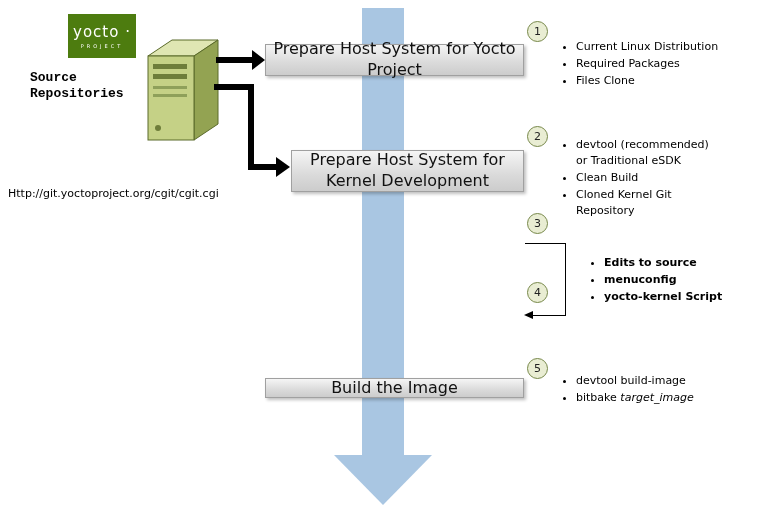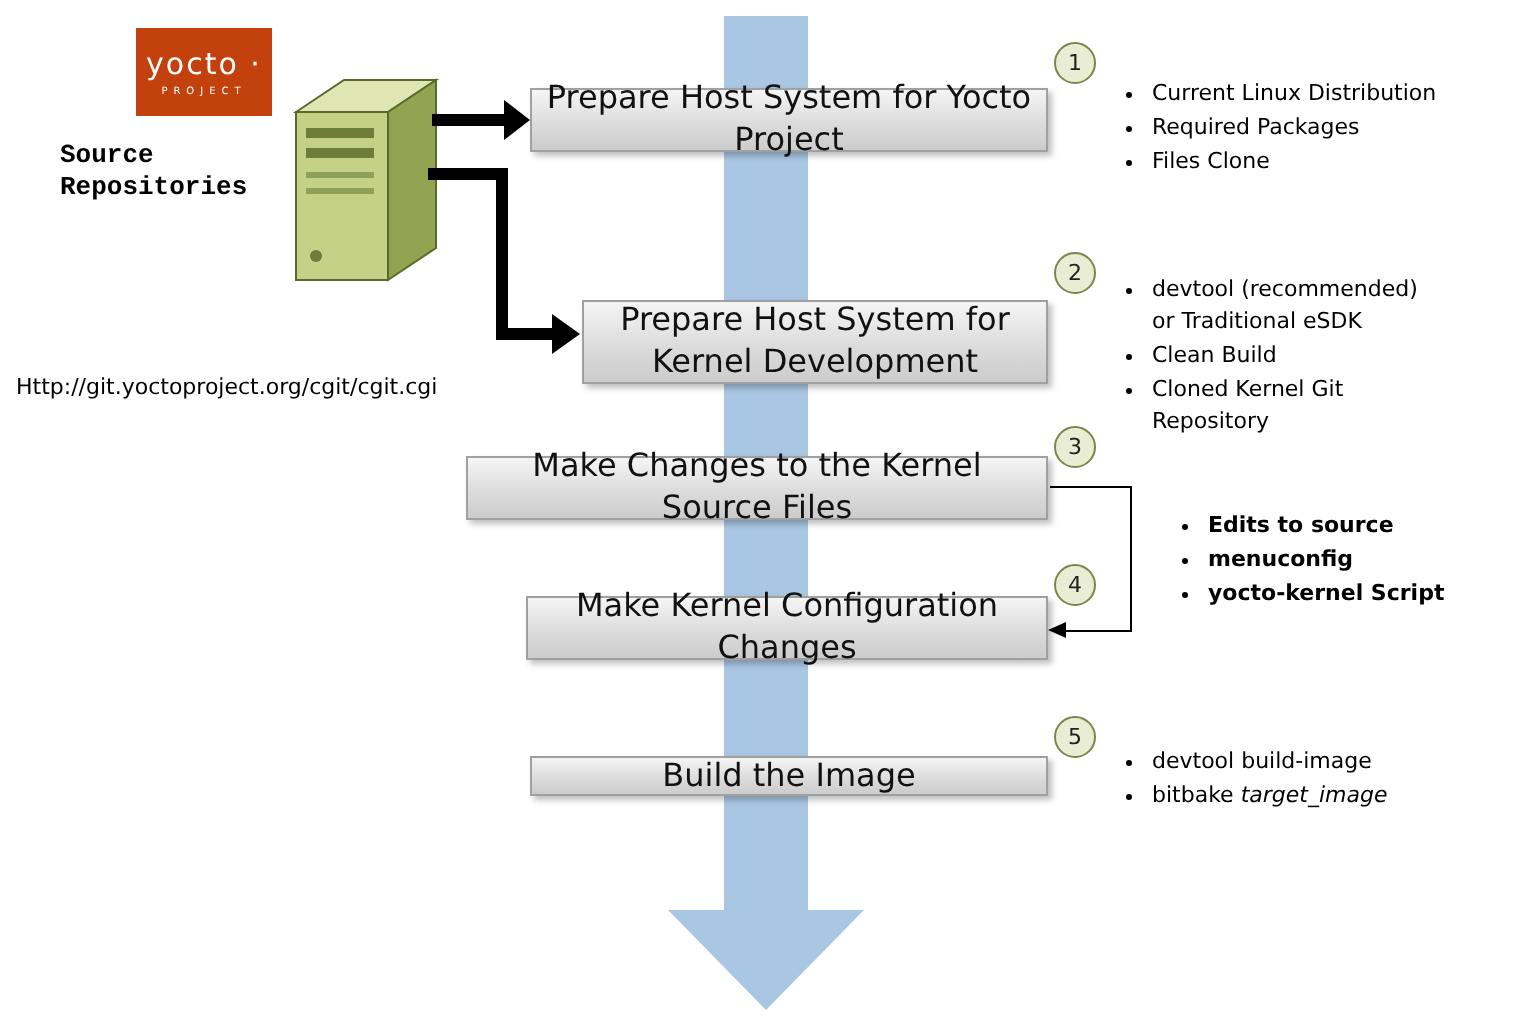--- a/index.html
+++ b/index.html
@@ -53,21 +53,21 @@
 
   
   .thin{background:#000;}
   .c-top{left:525px;top:243px;width:41px;height:1px;}
   .c-vert{left:565px;top:243px;width:1px;height:73px;}
   .c-bot{left:533px;top:315px;width:33px;height:1px;}
   .c-head{left:524px;top:311px;width:0;height:0;border-right:9px solid #000;
           border-top:4px solid transparent;border-bottom:4px solid transparent;}
 
   
-  .logo{left:68px;top:14px;width:68px;height:44px;background:#c2410c;color:#fff;
+  .logo{left:68px;top:14px;width:68px;height:44px;background:#4d7c0f;color:#fff;
         display:flex;flex-direction:column;align-items:center;justify-content:center;}
   .logo-main{font-size:15px;letter-spacing:1px;}
   .logo-sub{font-size:5px;letter-spacing:3px;margin-top:2px;}
 
   .src-label{left:30px;top:70px;width:115px;font-weight:bold;font-size:13px;line-height:1.25;font-family:Liberation Mono, monospace;}
   .url{left:8px;top:141px;font-size:11px;margin-top:46px;}
 
   .server{left:134px;top:34px;}
 </style>
 </head>
@@ -101,22 +101,20 @@
 
   <div class="abs thick a1-shaft"></div>
   <div class="abs a1-head"></div>
   <div class="abs thick a2-seg-a"></div>
   <div class="abs thick a2-seg-b"></div>
   <div class="abs thick a2-seg-c"></div>
   <div class="abs a2-head"></div>
 
   <div class="abs flowbox box1">Prepare Host System for Yocto Project</div>
   <div class="abs flowbox box2">Prepare Host System for Kernel Development</div>
-  <div class="abs flowbox box3">Make Changes to the Kernel Source Files</div>
-  <div class="abs flowbox box4">Make Kernel Configuration Changes</div>
   <div class="abs flowbox box5">Build the Image</div>
 
   <div class="abs badge b1">1</div>
   <div class="abs badge b2">2</div>
   <div class="abs badge b3">3</div>
   <div class="abs badge b4">4</div>
   <div class="abs badge b5">5</div>
 
   <div class="abs thin c-top"></div>
   <div class="abs thin c-vert"></div>

